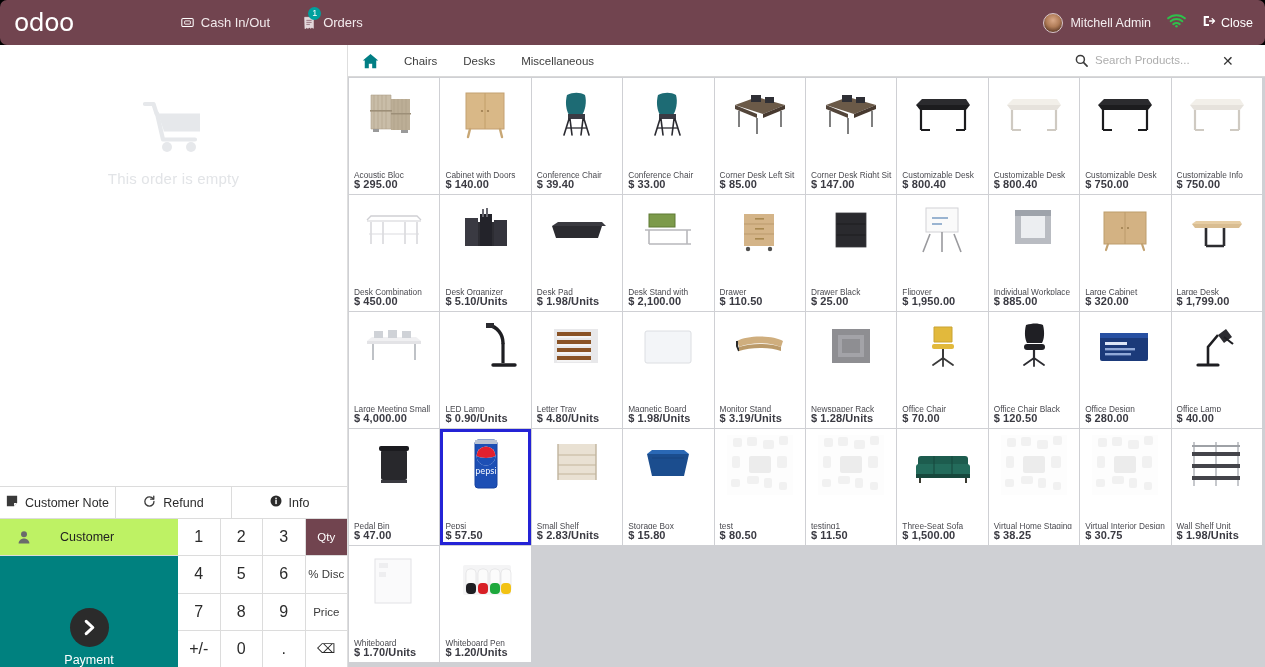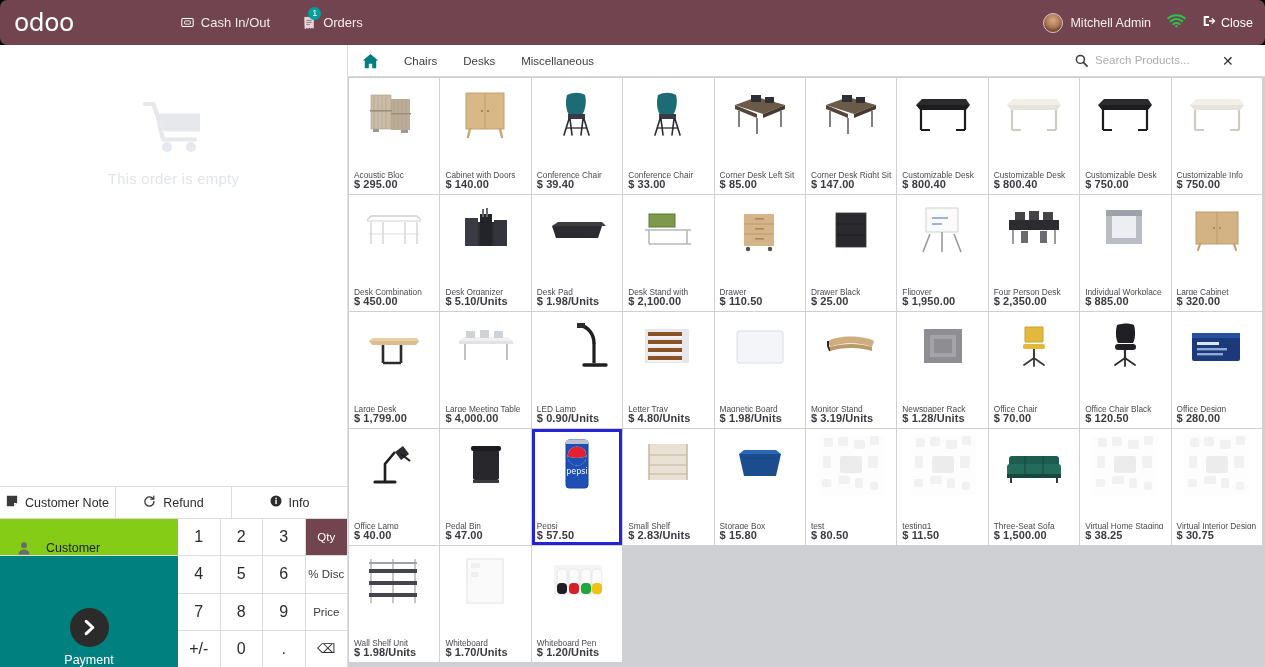--- a/index.html
+++ b/index.html
@@ -130,24 +130,25 @@
     display: flex;
     height: 148px;
     flex: 0 0 148px;
   }
   .cust-pay {
     width: 178px; flex: 0 0 178px;
     display: flex; flex-direction: column;
   }
   .customer-btn {
     height: 37px; flex: 0 0 37px;
-    display: flex; align-items: flex-end;
+    display: flex; align-items: center;
     border-bottom: 1px solid #dcdcdc;
     cursor: pointer;
-    background: #84cc16;
+    background: #bef264;
+    gap: 14px;
   }
   .customer-ico { margin: 0 16px 0 18px; color: #6b6b6b; display: flex; }
   .customer-label { font-size: 12.5px; color: #222; }
   .payment-btn {
     flex: 1 1 auto;
     background: #00817f;
     color: #fff;
     display: flex; flex-direction: column;
     align-items: center; justify-content: flex-end;
     gap: 6px;
@@ -706,37 +707,20 @@
                   </g>
                 </svg>
               </div>
               <div class="cname">Flipover</div>
               <div class="cprice">$ 1,950.00</div>
             </div>
             <div class="card">
               <div class="thumb">
                 <svg width="66" height="62" viewBox="0 0 66 62">
                   <g>
-                    <rect x="8" y="20" width="50" height="10" fill="#2b2b30"></rect>
-                    <rect x="14" y="12" width="10" height="8" fill="#444"></rect>
-                    <rect x="28" y="11" width="10" height="9" fill="#444"></rect>
-                    <rect x="42" y="12" width="10" height="8" fill="#444"></rect>
-                    <path d="M12 30v14M54 30v14" stroke="#9b9ba0" stroke-width="2"></path>
-                    <rect x="20" y="31" width="7" height="12" fill="#6a6a70"></rect>
-                    <rect x="39" y="31" width="7" height="12" fill="#6a6a70"></rect>
-                  </g>
-                </svg>
-              </div>
-              <div class="cname">Four Person Desk</div>
-              <div class="cprice">$ 2,350.00</div>
-            </div>
-            <div class="card">
-              <div class="thumb">
-                <svg width="66" height="62" viewBox="0 0 66 62">
-                  <g>
                     <path d="M14 10h36v34H14z" fill="#b9bcc2"></path>
                     <path d="M20 16h24v22H20z" fill="#eceef1"></path>
                     <path d="M14 10h36v6H14z" fill="#9ea3ab"></path>
                   </g>
                 </svg>
               </div>
               <div class="cname">Individual Workplace</div>
               <div class="cprice">$ 885.00</div>
             </div>
             <div class="card">
@@ -774,21 +758,21 @@
                   <g>
                     <path d="M6 24h54v3H6z" fill="#e3e3e6"></path>
                     <path d="M6 24l5-4h44l5 4z" fill="#f0f0f2"></path>
                     <rect x="13" y="14" width="9" height="7" fill="#cfd2d7"></rect>
                     <rect x="27" y="13" width="9" height="8" fill="#cfd2d7"></rect>
                     <rect x="41" y="14" width="9" height="7" fill="#cfd2d7"></rect>
                     <path d="M12 27v16M54 27v16" stroke="#b9bcc1" stroke-width="1.8"></path>
                   </g>
                 </svg>
               </div>
-              <div class="cname">Large Meeting Table</div>
+              <div class="cname">Large Meeting Small</div>
               <div class="cprice">$ 4,000.00</div>
             </div>
             <div class="card">
               <div class="thumb">
                 <svg width="66" height="62" viewBox="0 0 66 62">
                   <g>
                     <path d="M36 8c8 2 14 9 14 18" fill="none" stroke="#1e1e22" stroke-width="3.4" stroke-linecap="round"></path>
                     <path d="M33 6h8v5h-8z" fill="#2b2b30"></path>
                     <path d="M50 26v20" stroke="#1e1e22" stroke-width="3.2"></path>
                     <path d="M40 48h22" stroke="#1e1e22" stroke-width="3.4" stroke-linecap="round"></path>

